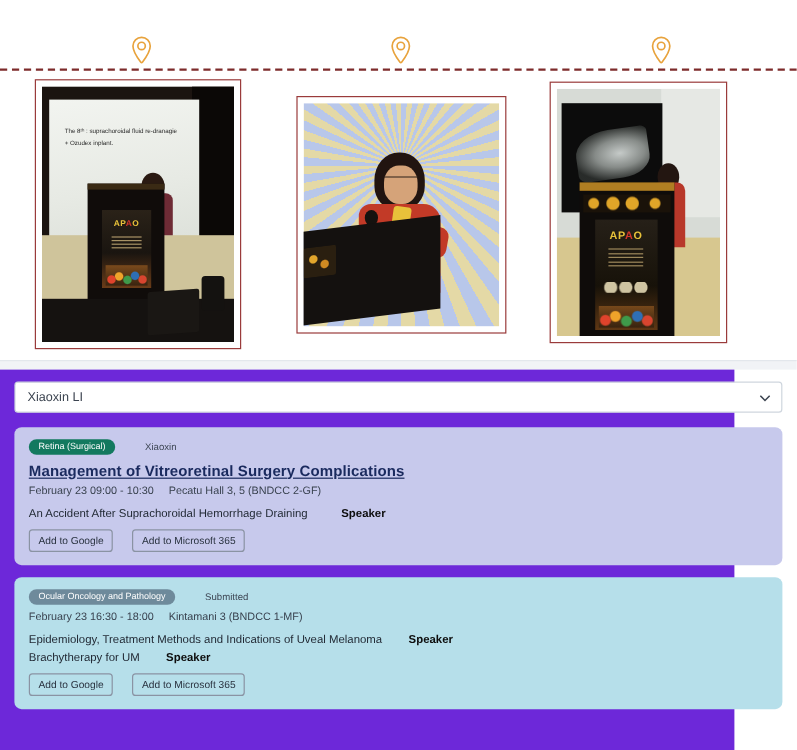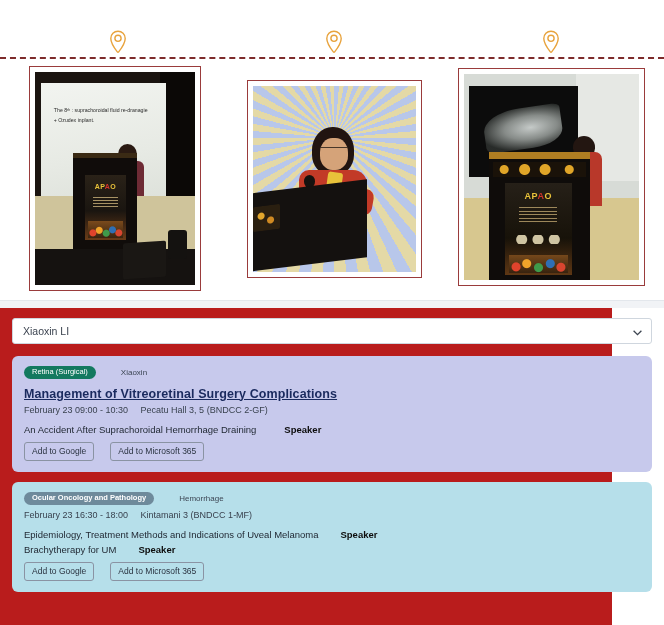--- a/index.html
+++ b/index.html
@@ -46,21 +46,21 @@
     height: 230px;
   }
   .photo-frame {
     position: absolute;
     border: 1px solid #9a3b3b;
     background: #ffffff;
     padding: 5px;
   }
   .photo-1 { left: 29px; top: 0; width: 172px; height: 225px; }
   .photo-2 { left: 247px; top: 14px; width: 175px; height: 198px; }
-  .photo-3 { left: 458px; top: 2px; width: 187px; height: 218px; }
+  .photo-3 { left: 458px; top: 2px; width: 148px; height: 218px; }
   .photo-inner {
     width: 100%; height: 100%;
     overflow: hidden;
     position: relative;
   }
 
   
   .p1-bg { position:absolute; inset:0; background:#1b1410; }
   .p1-screen {
     position:absolute; left:4%; top:5%; width:78%; height:56%;
@@ -246,21 +246,21 @@
   .page-divider {
     width: 664px; height: 8px;
     background: #f1f3f6;
     border-top: 1px solid #e3e7ec;
   }
 
   
   .schedule-panel {
     width: 612px;
     height: 317px;
-    background: #b91c1c;
+    background: #6d28d9;
     padding: 10px 12px 15px 12px;
   }
 
   .person-select {
     position: relative;
     width: 640px;
     height: 26px;
     background: #ffffff;
     border: 1px solid #cfd6de;
     border-radius: 3px;
@@ -297,21 +297,21 @@
   .topic-badge {
     display: inline-block;
     padding: 2px 8px 3px 8px;
     border-radius: 10px;
     font-size: 7.5px;
     color: #ffffff;
     line-height: 1;
     white-space: nowrap;
   }
   .badge-retina { background: #13795f; }
-  .badge-onco   { background: #6e8a9b; font-weight: bold; }
+  .badge-onco   { background: #6e8a9b; }
   .invite-status {
     font-size: 8px;
     color: #3d4654;
   }
 
   .session-title {
     font-size: 12.5px;
     font-weight: bold;
     color: #1a2a5e;
     text-decoration: underline;
@@ -499,21 +499,21 @@
 
     <div class="cal-buttons">
       <button class="cal-btn">Add to Google</button>
       <button class="cal-btn">Add to Microsoft 365</button>
     </div>
   </div>
 
   <div class="session-card card-onco">
     <div class="card-meta-row">
       <span class="topic-badge badge-onco">Ocular Oncology and Pathology</span>
-      <span class="invite-status">Hemorrhage</span>
+      <span class="invite-status">Submitted</span>
     </div>
     <div class="session-when">
       <span>February 23 16:30 - 18:00</span>
       <span class="loc">Kintamani 3 (BNDCC 1-MF)</span>
     </div>
 
     <div class="talk-row">
       <span class="talk-name">Epidemiology, Treatment Methods and Indications of Uveal Melanoma</span>
       <span class="talk-role">Speaker</span>
     </div>

